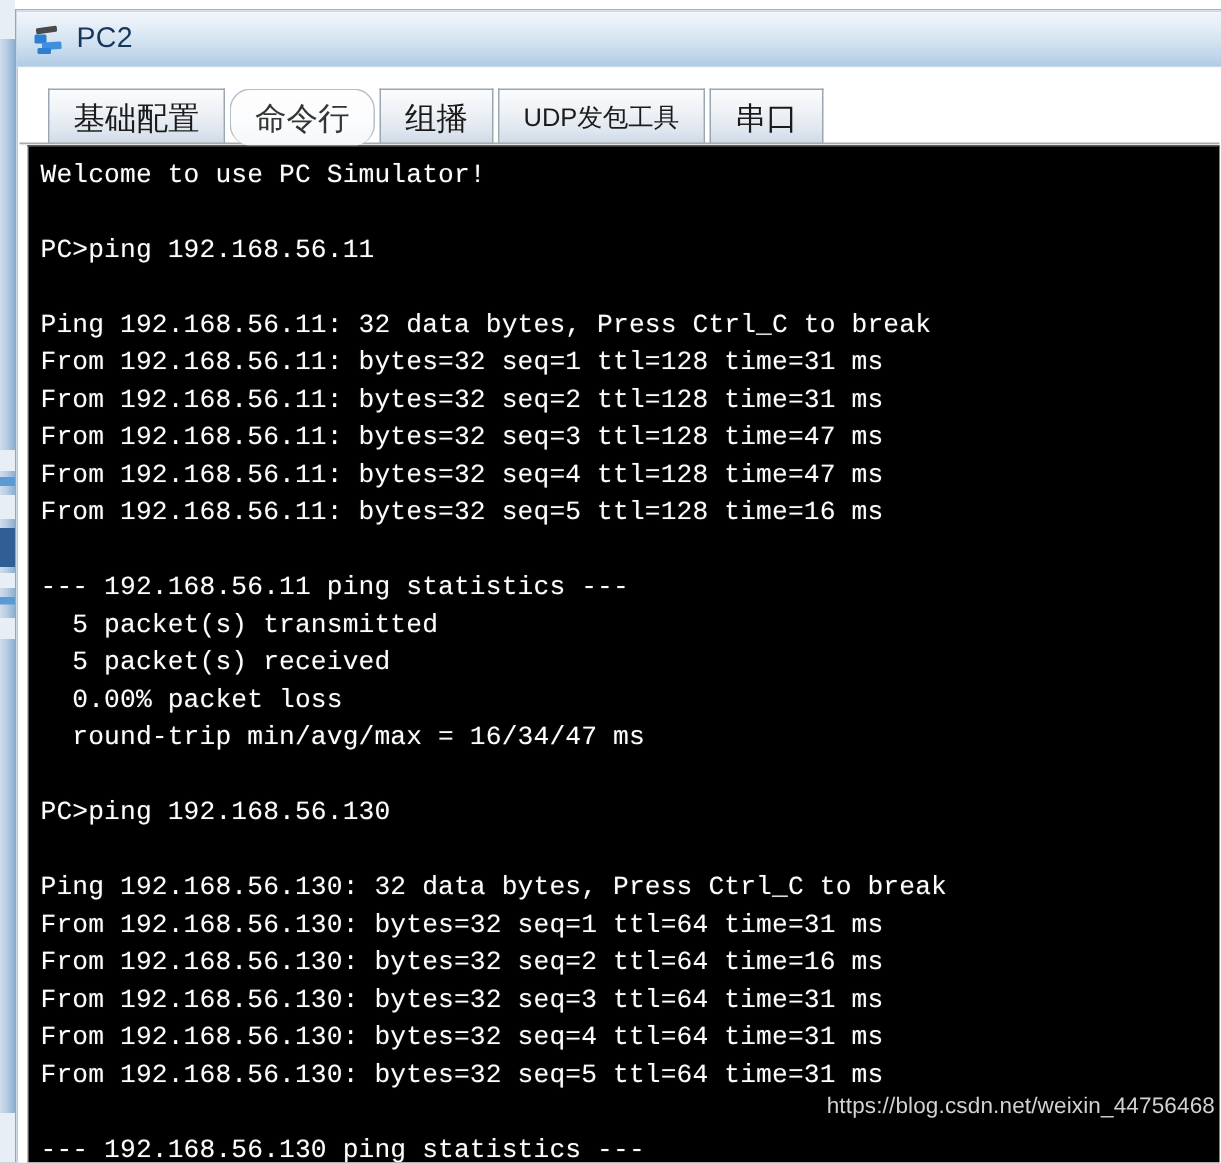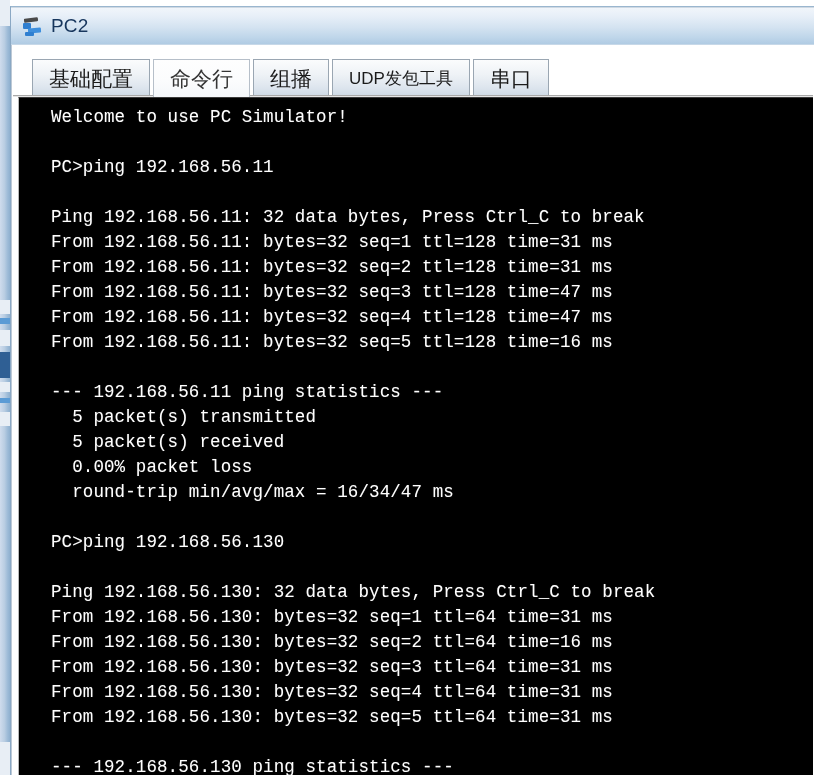--- a/index.html
+++ b/index.html
@@ -162,20 +162,21 @@
     border-bottom: none;
     background: linear-gradient(to bottom, #fbfcfd 0%, #eef2f6 40%, #dde5ee 75%, #ccd8e4 100%);
     position: relative;
     white-space: nowrap;
   }
   .tab.selected {
     background: linear-gradient(to bottom, #fefefe 0%, #fbfcfd 55%, #f4f7fa 100%);
     border-color: #b6bfc9;
     color: #353535;
     z-index: 3;
+    border-radius: 14px;
   }
   .tab.small {
     font-size: 17px;
   }
 
   
   #terminal-wrap {
     position: relative;
     height: 681px;
     background: #ffffff;
@@ -194,21 +195,21 @@
   #term-text {
     font-family: "Liberation Mono", "DejaVu Sans Mono", monospace;
     font-size: 17.5px;
     line-height: 25px;
     color: #ffffff;
     white-space: pre;
     padding: 7px 0 0 8px;
     letter-spacing: 0.1px;
     text-shadow: 0 0 1px rgba(255,255,255,0.25);
   }
-  .term-line { height: 25px; margin-left: 24px; }
+  .term-line { height: 25px; }
   .term-line.blank { height: 25px; }
 
   
   #watermark {
     position: absolute;
     right: 3px;
     bottom: 32px;
     font-family: "Liberation Sans", sans-serif;
     font-size: 15px;
     color: #d2d2d2;
@@ -263,18 +264,19 @@
           <span>UDP发包工具</span>
         </div>
         <div class="tab">
           <span>串口</span>
         </div>
       </div>
 
       <div id="terminal-wrap">
         <div id="terminal">
           <div id="term-text"><div class="term-line">Welcome to use PC Simulator!</div><div class="term-line blank">&nbsp;</div><div class="term-line">PC&gt;ping 192.168.56.11</div><div class="term-line blank">&nbsp;</div><div class="term-line">Ping 192.168.56.11: 32 data bytes, Press Ctrl_C to break</div><div class="term-line">From 192.168.56.11: bytes=32 seq=1 ttl=128 time=31 ms</div><div class="term-line">From 192.168.56.11: bytes=32 seq=2 ttl=128 time=31 ms</div><div class="term-line">From 192.168.56.11: bytes=32 seq=3 ttl=128 time=47 ms</div><div class="term-line">From 192.168.56.11: bytes=32 seq=4 ttl=128 time=47 ms</div><div class="term-line">From 192.168.56.11: bytes=32 seq=5 ttl=128 time=16 ms</div><div class="term-line blank">&nbsp;</div><div class="term-line">--- 192.168.56.11 ping statistics ---</div><div class="term-line">  5 packet(s) transmitted</div><div class="term-line">  5 packet(s) received</div><div class="term-line">  0.00% packet loss</div><div class="term-line">  round-trip min/avg/max = 16/34/47 ms</div><div class="term-line blank">&nbsp;</div><div class="term-line">PC&gt;ping 192.168.56.130</div><div class="term-line blank">&nbsp;</div><div class="term-line">Ping 192.168.56.130: 32 data bytes, Press Ctrl_C to break</div><div class="term-line">From 192.168.56.130: bytes=32 seq=1 ttl=64 time=31 ms</div><div class="term-line">From 192.168.56.130: bytes=32 seq=2 ttl=64 time=16 ms</div><div class="term-line">From 192.168.56.130: bytes=32 seq=3 ttl=64 time=31 ms</div><div class="term-line">From 192.168.56.130: bytes=32 seq=4 ttl=64 time=31 ms</div><div class="term-line">From 192.168.56.130: bytes=32 seq=5 ttl=64 time=31 ms</div><div class="term-line blank">&nbsp;</div><div class="term-line">--- 192.168.56.130 ping statistics ---</div></div>
+          <div id="watermark">https://blog.csdn.net/weixin_44756468</div>
         </div>
       </div>
 
     </div>
   </div>
 </div>
 
 </body></html>

